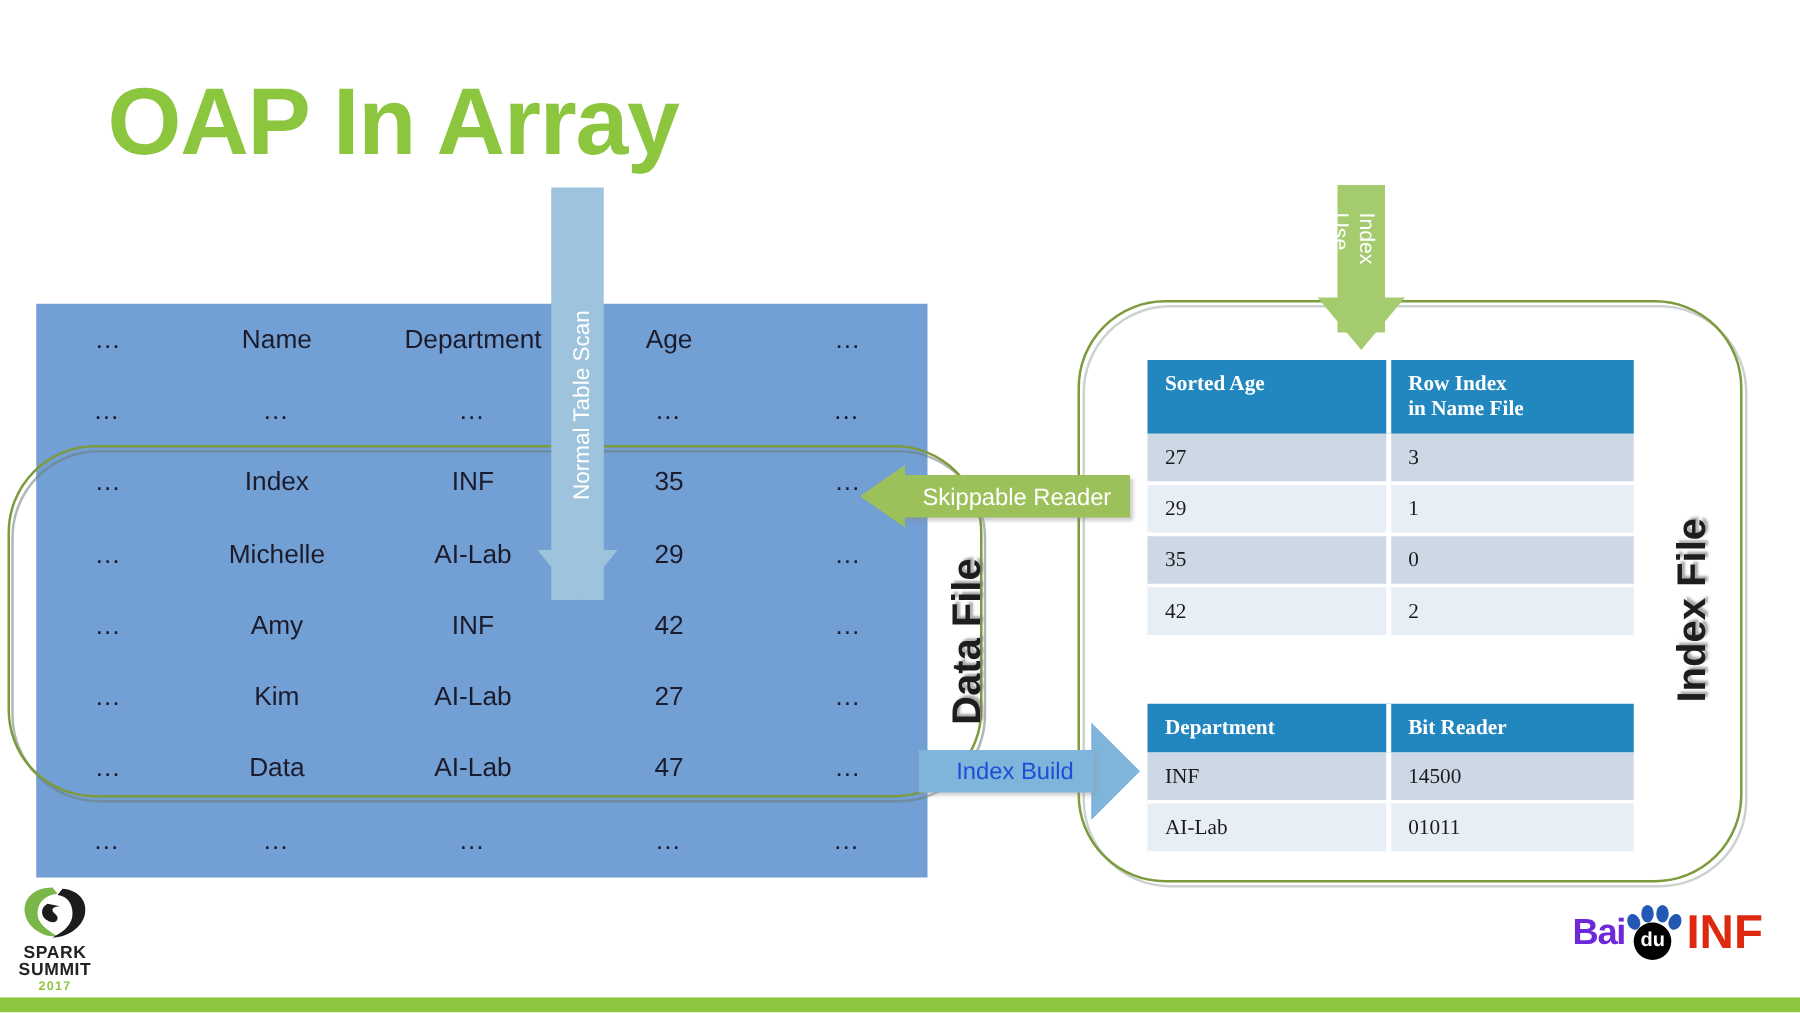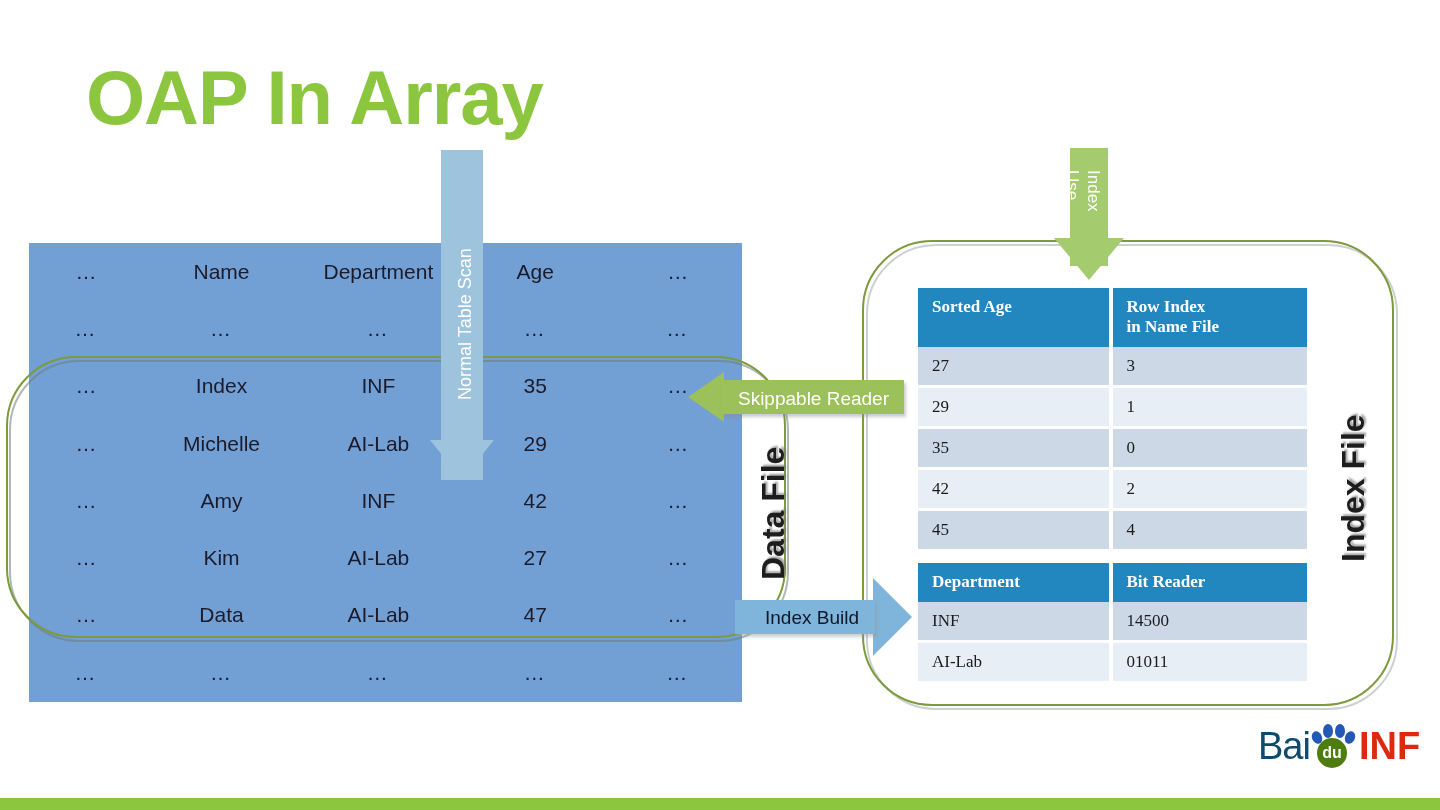--- a/index.html
+++ b/index.html
@@ -138,21 +138,21 @@
   #build-arrow-head {
     position: absolute; left: 873px; top: 578px;
     width: 0; height: 0;
     border-top: 39px solid transparent;
     border-bottom: 39px solid transparent;
     border-left: 39px solid #7FB5DB;
   }
   #build-label {
     position: absolute; left: 736px; top: 607px;
     width: 140px; text-align: center;
-    font-size: 19px; color: #0f172a; white-space: nowrap; padding-left: 12px;
+    font-size: 19px; color: #1d4ed8; white-space: nowrap; padding-left: 12px;
   }
 
   
   .itable {
     position: absolute;
     border-collapse: separate;
     border-spacing: 0;
     font-size: 17px;
     font-family: Liberation Serif, serif;
   }
@@ -204,25 +204,25 @@
   #spark-mark { width: 72px; height: 48px; display:block; }
   #spark-t1 { font-size: 14px; font-weight: bold; color:#222; letter-spacing:.5px; line-height:1;}
   #spark-t2 { font-size: 14px; font-weight: bold; color:#222; letter-spacing:.5px; line-height:1.1;}
   #spark-t3 { font-size: 10px; font-weight: bold; color:#8CC63E; letter-spacing:1px; line-height:1.4;}
 
   
   #baidu-logo {
     position: absolute; left: 1258px; top: 722px;
     height: 48px; display: flex; align-items: center;
   }
-  #baidu-bai  { font-size: 38px; font-weight: normal; color:#0c4a6e; letter-spacing:-1px; }
+  #baidu-bai  { font-size: 29px; font-weight: bold; color:#6d28d9; letter-spacing:-1px; }
   #baidu-paw  { position: relative; width: 46px; height: 46px; margin: 0 1px 0 0; }
   #baidu-du   {
     position:absolute; left:7px; top:15px; width:30px; height:30px;
-    border-radius:50%; background:#4d7c0f; color:#fff;
+    border-radius:50%; background:#000000; color:#fff;
     font-size:16px; font-weight:bold; text-align:center; line-height:30px;
   }
   .pawdot { position:absolute; background:#2359B4; border-radius:50%; }
   #pd1 { left:2px;  top:8px;  width:10px; height:13px; transform: rotate(-22deg); }
   #pd2 { left:13px; top:1px;  width:10px; height:14px; }
   #pd3 { left:25px; top:1px;  width:10px; height:14px; }
   #pd4 { left:35px; top:8px;  width:10px; height:13px; transform: rotate(22deg); }
   #baidu-inf  { font-size: 38px; font-weight: bold; color:#DE2910; letter-spacing:0px; margin-left:2px;}
 </style>
 </head>
@@ -339,24 +339,20 @@
         <td>1</td>
       </tr>
       <tr>
         <td>35</td>
         <td>0</td>
       </tr>
       <tr>
         <td>42</td>
         <td>2</td>
       </tr>
-      <tr>
-        <td>45</td>
-        <td>4</td>
-      </tr>
     </tbody>
   </table>
 
   <table class="itable" id="dept-table">
     <thead>
       <tr>
         <th class="colA">Department</th>
         <th class="colB">Bit Reader</th>
       </tr>
     </thead>
@@ -366,20 +362,30 @@
         <td>14500</td>
       </tr>
       <tr>
         <td>AI-Lab</td>
         <td>01011</td>
       </tr>
     </tbody>
   </table>
 
 
+  <div id="spark-logo">
+    <svg id="spark-mark" viewBox="0 0 72 48">
+      <path d="M34 4 C18 4 10 14 12 25 C14 36 26 44 38 43 C30 38 22 33 22 25 C22 16 28 10 38 9 Z" fill="#7AB648"></path>
+      <path d="M42 5 C54 6 62 14 60 25 C58 36 46 44 34 44 C44 39 50 33 50 25 C50 17 46 11 38 10 Z" fill="#1C1C1C"></path>
+      <path d="M30 17 C24 20 24 28 31 31 C38 34 40 28 36 25 C32 22 34 19 40 19 Z" fill="#1C1C1C"></path>
+    </svg>
+    <div id="spark-t1">SPARK</div>
+    <div id="spark-t2">SUMMIT</div>
+    <div id="spark-t3">2017</div>
+  </div>
 
   <div id="baidu-logo">
     <span id="baidu-bai">Bai</span>
     <span id="baidu-paw">
       <span class="pawdot" id="pd1"></span>
       <span class="pawdot" id="pd2"></span>
       <span class="pawdot" id="pd3"></span>
       <span class="pawdot" id="pd4"></span>
       <span id="baidu-du">du</span>
     </span>

